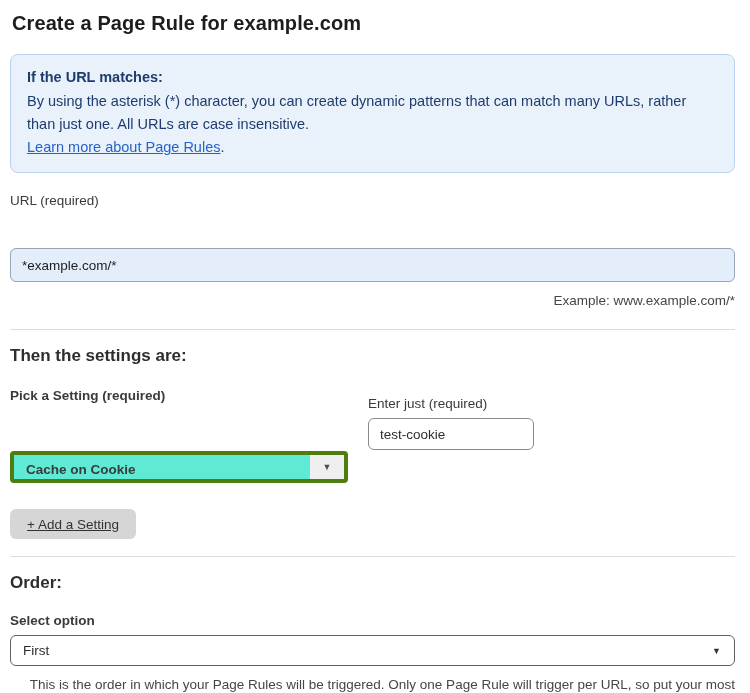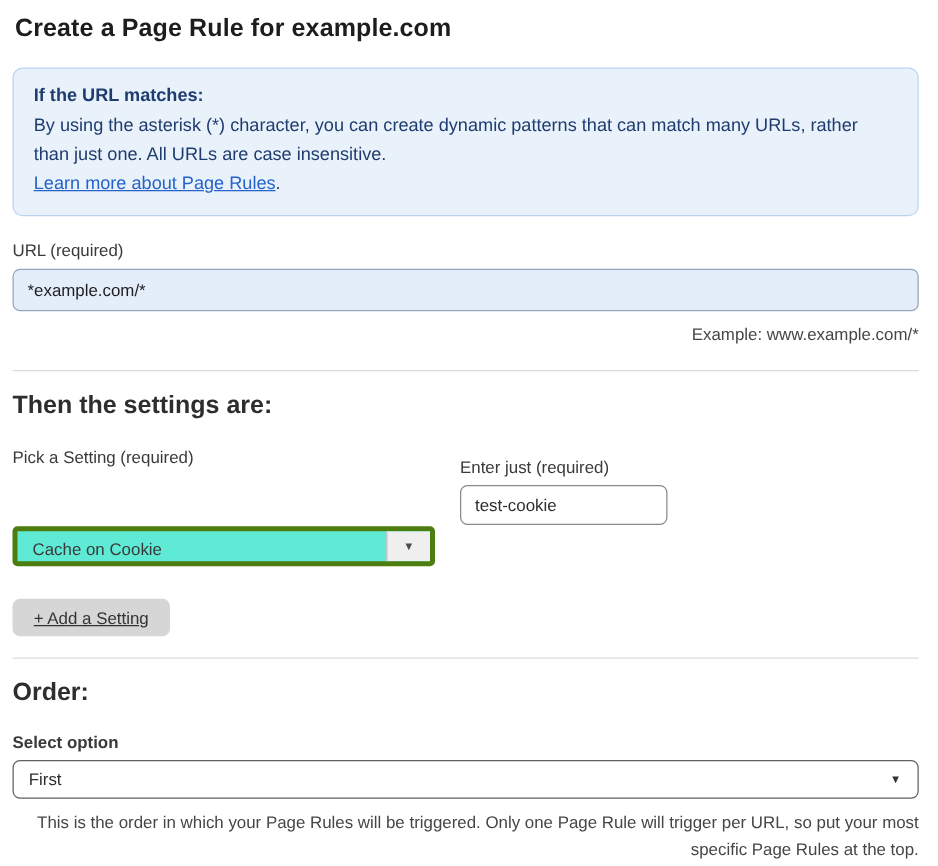--- a/index.html
+++ b/index.html
@@ -61,39 +61,40 @@
     width: 100%;
     height: 31px;
     background: #e4edfa;
     border: 1px solid #97a4ba;
     border-radius: 6px;
     padding: 16px 11px;
     font-size: 13.5px;
     font-family: "Liberation Sans", sans-serif;
     color: #1d1d1e;
     outline: none;
+    margin-top: 33px;
   }
   .divider {
     border: none;
     border-top: 1px solid #dcdcdc;
     margin: 17px 0 16px 0;
   }
   .section-heading {
-    font-size: 20px;
+    font-size: 17px;
     font-weight: bold;
     color: #2e2e2e;
     margin: 4px 0 0 0;
   }
   
   .settings-row {
     display: flex;
     align-items: flex-start;
     margin-top: 22px;
   }
-  .setting-col { width: 338px; }
+  .setting-col { width: 338px; font-weight: bold; }
   .value-col { margin-left: 20px; margin-top: 8px; }
   .select-composite {
     display: flex;
     border: 4px solid #4d7c0f;
     border-radius: 4px;
     background: #5eead4;
     height: 32px;
     overflow: hidden;
     cursor: pointer;
     margin-top: 48px;

